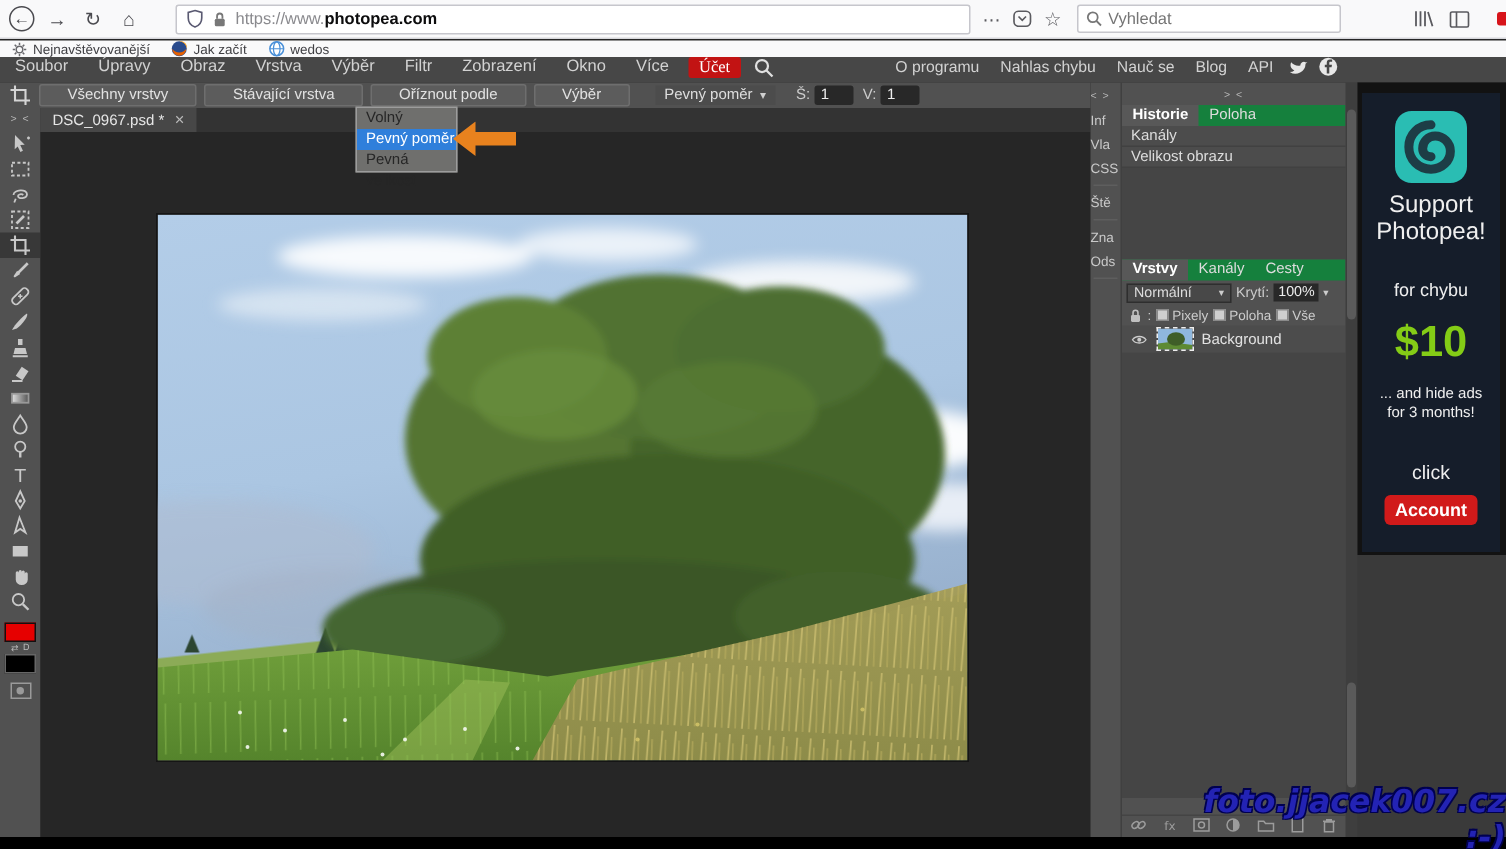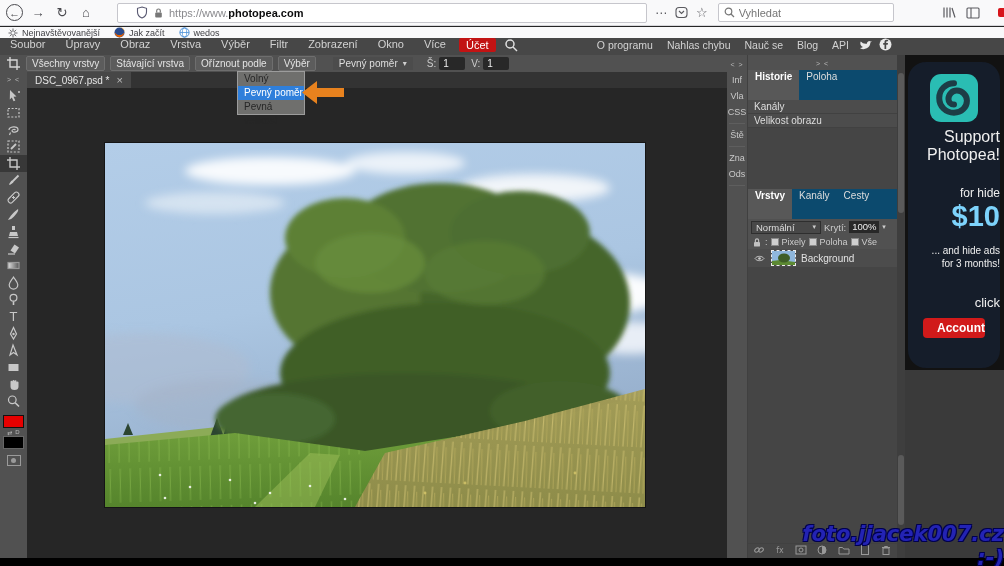--- a/index.html
+++ b/index.html
@@ -7,44 +7,44 @@
   #screen {
     position:relative; width:1004px; height:566px; overflow:hidden;
     font-family:"Liberation Sans","DejaVu Sans",sans-serif; background:#262626;
   }
   .abs { position:absolute; }
 
   
   #navbar { left:0; top:0; width:1004px; height:26px; background:#f9f9fa; border-bottom:1px solid #d7d7db; display:flex; align-items:center; }
   .nav-btn { width:18px; height:18px; margin-left:6px; display:flex; align-items:center; justify-content:center; color:#4a4a4f; font-size:13px; }
   .nav-btn.circle { border:1.5px solid #4a4a4f; border-radius:50%; width:17px; height:17px; font-size:11px; }
-  .urlbar { margin-left:22px; width:530px; height:20px; background:#fff; border:1px solid #c6c6cc; border-radius:2px; display:flex; align-items:center; padding:0 18px; gap:5px; }
+  .urlbar { margin-left:22px; width:530px; height:20px; background:#fff; border:1px solid #c6c6cc; border-radius:2px; display:flex; align-items:center; padding:0 6px; gap:5px; }
   .url-prefix { color:#8a8a8e; font-size:11px; }
   .url-domain { color:#0c0c0d; font-size:11px; font-weight:bold; }
   .mini-ic { color:#5a5a5f; font-size:12px; margin-left:8px; }
   .searchbar { margin-left:10px; width:176px; height:19px; background:#fff; border:1px solid #c6c6cc; border-radius:2px; display:flex; align-items:center; padding:0 5px; gap:4px; }
   .searchbar input { border:none; outline:none; width:130px; font-size:11px; color:#333; font-family:inherit; background:transparent; }
   .fx-right { display:flex; align-items:center; margin-left:48px; gap:10px; }
   .red-sliver { position:absolute; right:-3px; top:8px; width:9px; height:9px; background:#d7141a; border-radius:2px; }
 
   #bookmarksbar { left:0; top:27px; width:1004px; height:11px; background:#f9f9fa; display:flex; align-items:center; font-size:9px; color:#3f3f43; gap:14px; padding-left:8px; }
   .bookmark { display:flex; align-items:center; gap:4px; }
 
   
   #menubar { left:0; top:38px; width:1004px; height:17px; background:#474747; display:flex; align-items:flex-start; font-size:11px; color:#d2d2d2; }
   .menu-item { padding:0 10px; }
-  .account-btn { background:#c21313; color:#fff; padding:1px 7px; border-radius:2px; margin-left:3px; }
+  .account-btn { background:#c21313; color:#fff; padding:1px 7px; border-radius:2px; margin-left:3px;font-family:Liberation Serif, serif; }
   .menu-search { margin-left:8px; display:flex; align-items:center; }
   .menu-right { margin-left:auto; display:flex; align-items:center; gap:6px; font-size:10.5px; padding-right:112px; }
   .menu-right span { padding:0 4px; }
 
   
   #optionsbar { left:0; top:55px; width:727px; height:17px; background:#515151; display:flex; align-items:center; font-size:10px; color:#dedede; }
   .opt-tool-ic { width:26px; display:flex; justify-content:center; }
-  .opt-btn { background:#5c5c5c; border:1px solid #6e6e6e; border-radius:2px; padding:1px 5px; margin-right:5px; color:#e2e2e2; }
+  .opt-btn { background:#5c5c5c; border:1px solid #6e6e6e; border-radius:2px; padding:1px 18px; margin-right:5px; color:#e2e2e2; }
   .ratio-select { display:flex; align-items:center; gap:5px; background:#4c4c4c; padding:1px 6px; margin-left:12px; margin-right:8px; }
   .ratio-select .chev { font-size:8px; color:#cfcfcf; }
   .dim-label { color:#cccccc; margin:0 3px 0 6px; }
   .dim-input { width:26px; height:13px; background:#282828; border-radius:2px; color:#eee; padding-left:4px; line-height:13px; }
 
   
   #tabbar { left:27px; top:72px; width:700px; height:16px; background:#333333; display:flex; }
   .doc-tab { background:#474747; height:16px; display:flex; align-items:center; gap:7px; padding:0 8px; font-size:10px; color:#e6e6e6; }
   .doc-close { color:#bbb; font-size:11px; }
 
@@ -65,53 +65,53 @@
   #photo { left:105px; top:143px; width:540px; height:364px; outline:1px solid #151515; }
 
   
   #ratio-menu { left:237px; top:71px; width:68px; background:#6f6f6d; border:1px solid #9c9c9c; z-index:30; font-size:10px; color:#262626; }
   .rm-item { height:14px; line-height:14px; padding-left:6px; }
   .rm-item.selected { background:#2f7fdb; color:#fff; }
   #orange-arrow { left:302px; top:81px; z-index:31; }
 
   
   #sidepanel { left:727px; top:55px; width:178px; height:503px; background:#515151; display:flex; }
-  .narrow { width:21px; border-right:1px solid #404040; font-size:9px; color:#c9c9c9; text-align:center; }
+  .narrow { width:21px; border-right:1px solid #404040; font-size:9px; color:#c9c9c9; }
   .narrow .nc-collapse { font-size:7px; letter-spacing:1px; color:#bbb; padding:6px 0 4px; }
   .nc-tab { padding:3px 0; }
   .nc-div { border-top:1px solid #5e5e5e; margin:3px 2px; }
   .pmain { width:149px; position:relative; }
   .p-collapse { text-align:center; font-size:7px; letter-spacing:1px; color:#bbb; padding:5px 0 3px; }
-  .ptabs { background:#0c4a6e; height:30px; display:flex; font-size:10px; color:#ddd;text-align:right; }
+  .ptabs { background:#15803d; height:14px; display:flex; font-size:10px; color:#ddd;text-align:right; }
   .ptab { padding:0 7px; line-height:14px; }
   .ptab.active { background:#585858; color:#fff; font-weight:bold; }
   .hitem { background:#4c4c4c; border-bottom:1px solid #414141; height:14px; line-height:14px; font-size:10px; color:#ddd; padding-left:6px; }
   .pempty { background:#454545; }
   .blendrow { height:16px; display:flex; align-items:center; font-size:9.5px; color:#ccc; gap:3px; padding:1px 3px; }
   .pselect { background:#484848; border:1px solid #2e2e2e; width:70px; height:13px; display:flex; justify-content:space-between; align-items:center; padding:0 4px; color:#ddd;text-align:right; }
   .pselect .chev, .chev-sm { font-size:7px; color:#ccc; }
   .pinput { background:#282828; width:30px; height:12px; color:#eee; padding:0 3px; line-height:12px; }
   .lockrow { height:14px; display:flex; align-items:center; font-size:9px; color:#ccc; gap:3px; padding-left:4px; }
   .chk { width:8px; height:8px; background:#cfcfcf; border:1px solid #8a8a8a; display:inline-block; }
   .layerrow { background:#4c4c4c; height:18px; display:flex; align-items:center; gap:6px; padding-left:5px; font-size:10px; color:#e2e2e2; }
   .thumb { outline:1px dashed #eee; }
   .bottomicons { position:absolute; left:0; bottom:2px; width:149px; height:13px; display:flex; justify-content:space-around; border-top:1px solid #404040; opacity:.75; }
   .bottomicons svg { stroke:#b5b5b5; fill:none; stroke-width:1; }
   .scrollstrip { width:8px; background:#3e3e3e; position:relative; }
   .scrollthumb { position:absolute; left:1px; width:6px; border-radius:3px; background:#5a5a5a; }
 
   
   #adcol { left:905px; top:55px; width:99px; height:503px; background:#3a3a3a; }
   .adblack { position:absolute; left:0; top:0; width:99px; height:315px; background:#121212; }
-  .adcard { position:absolute; left:3px; top:7px; width:92px; height:306px; background:#151d2a; color:#efefef; text-align:right;border-radius:18px; }
+  .adcard { position:absolute; left:3px; top:7px; width:92px; height:306px; background:#151d2a; color:#efefef; text-align:center; }
   .ad-logo { margin:12px auto 6px; display:block; }
   .ad-line1 { font-size:16px; }
   .ad-line2 { font-size:16px; }
   .ad-foronly { font-size:12px; margin-top:22px; }
-  .ad-price { font-size:29px; font-weight:bold; color:#7dd3fc; margin-top:0; }
+  .ad-price { font-size:29px; font-weight:bold; color:#84cc16; margin-top:12px; }
   .ad-note { font-size:10px; margin-top:2px; }
   .ad-note.first { margin-top:12px; }
   .ad-click { font-size:13px; margin-top:26px; }
   .ad-account { margin:8px auto 0; width:62px; height:20px; background:#d11a1a; border-radius:4px; color:#fff; font-size:12px; font-weight:bold; line-height:20px; }
 
   
   #watermark { left:780px; top:522px; width:224px; text-align:right; font-family:"DejaVu Sans",sans-serif;
     font-size:21px; font-weight:bold; font-style:italic; color:#2323b4; z-index:40;
     text-shadow:1px 1px 0 #000050,-1px 1px 0 #000050,1px -1px 0 #000050,-1px -1px 0 #000050; }
   #bottombar { left:0; top:558px; width:1004px; height:8px; background:#000; }
@@ -566,21 +566,21 @@
 
   <div id="adcol" class="abs">
     <div class="adblack">
       <div class="adcard">
         <svg class="ad-logo" width="48" height="48" viewBox="0 0 52 52">
           <rect width="52" height="52" rx="12" fill="#2abdb3"></rect>
           <path d="M26 10 C17 10 10 17 10 26 C10 35 17 42 26 42 C34 42 40 36 40 29 C40 23 35 18 29 18 C24 18 20 22 20 27 C20 30 22 33 26 33" stroke="#1d3d46" stroke-width="6.5" fill="none" stroke-linecap="round"></path>
         </svg>
         <div class="ad-line1">Support</div>
         <div class="ad-line2">Photopea!</div>
-        <div class="ad-foronly">for hide</div>
+        <div class="ad-foronly">for chybu</div>
         <div class="ad-price">$10</div>
         <div class="ad-note first">... and hide ads</div>
         <div class="ad-note">for 3 months!</div>
         <div class="ad-click">click</div>
         <div class="ad-account">Account</div>
       </div>
     </div>
   </div>
 
   <div id="watermark" class="abs">foto.jjacek007.cz :-)</div>

